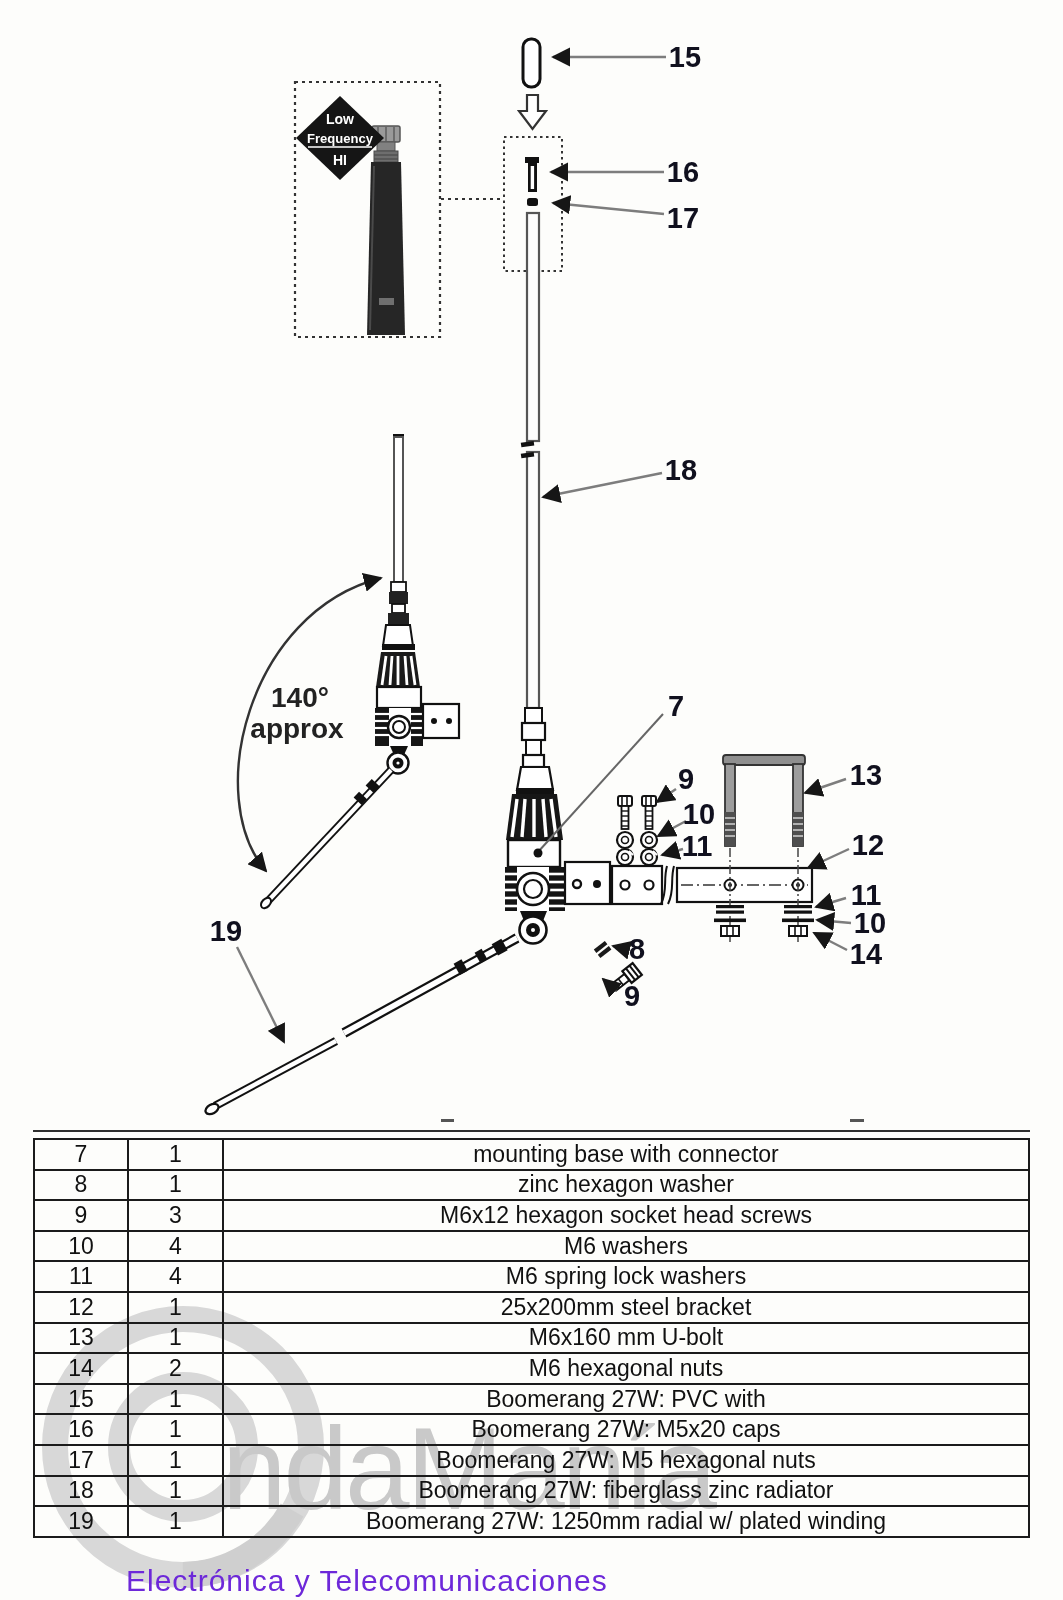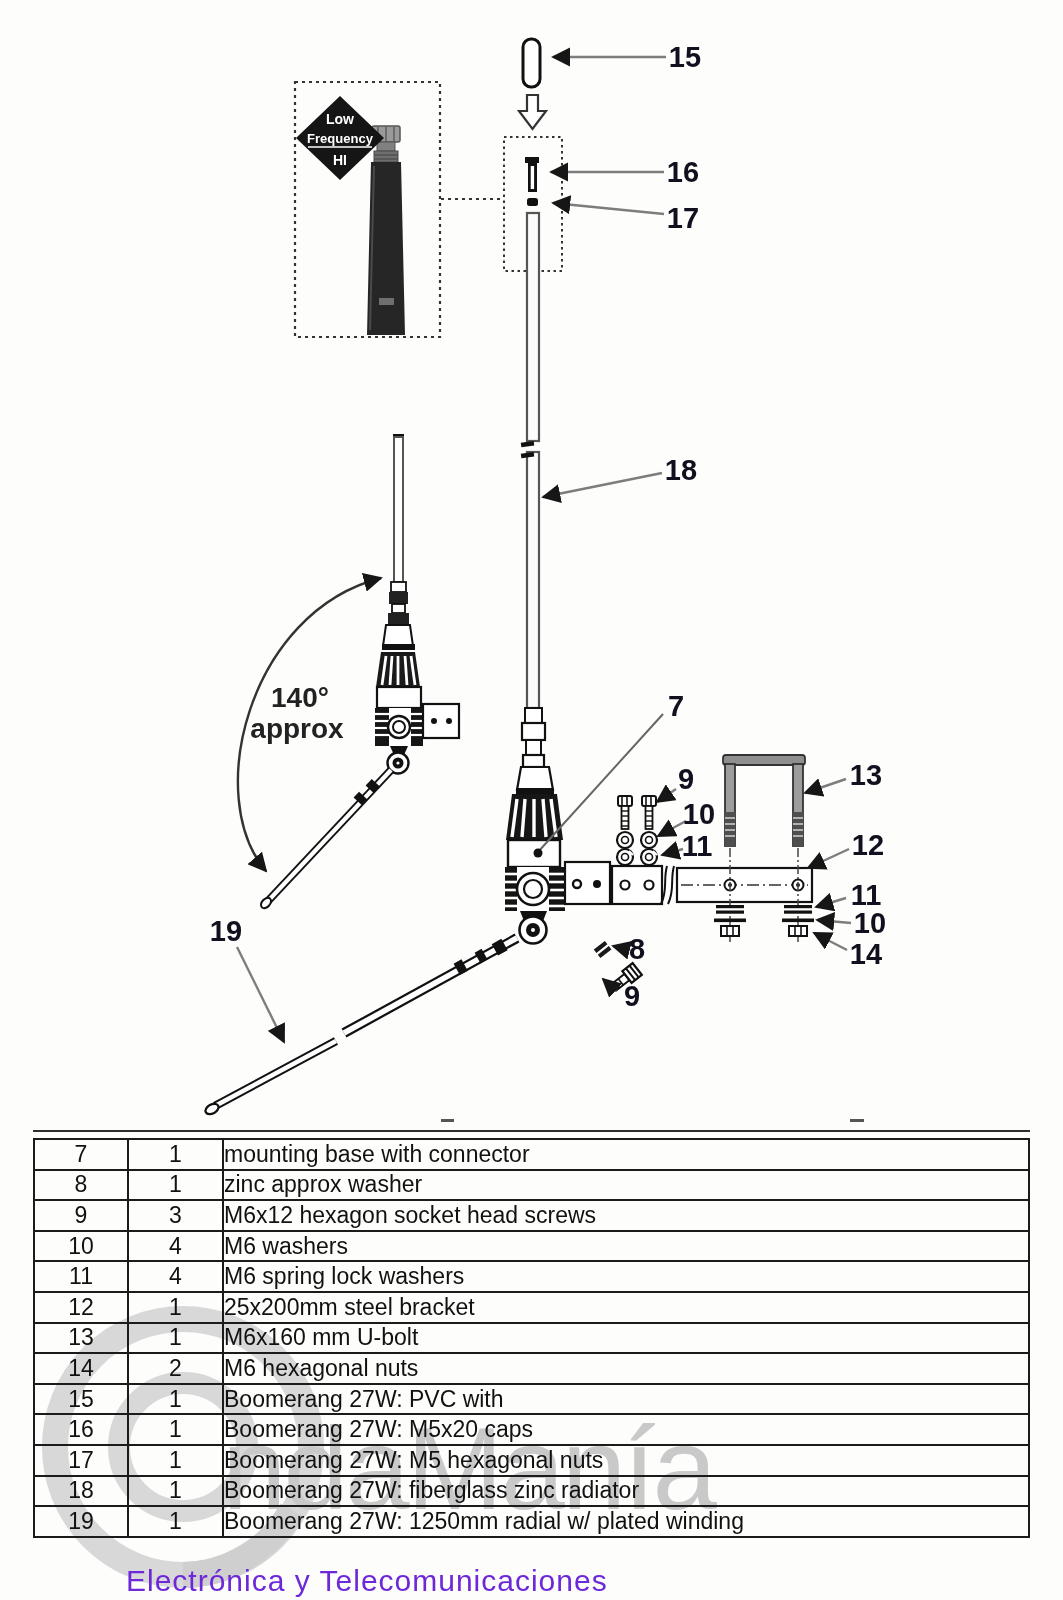--- a/index.html
+++ b/index.html
@@ -15,21 +15,21 @@
 
   
   .table-topline { position:absolute; left:33px; top:1130px; width:997px;
                    border-top:2px solid #2e2e2e; z-index:2; }
   .table-wrap { position:absolute; left:33px; top:1138px; width:997px; z-index:2; }
   table.parts { border-collapse:collapse; width:100%; table-layout:fixed; }
   table.parts td { border:2px solid #1b1b1b; height:30.6px; padding:0;
                    font-size:23px; color:#111; background:transparent;
                    white-space:nowrap; overflow:hidden; }
   td.c-pos, td.c-qty { text-align:center; }
-  td.c-desc { padding-left:25px; text-align:left; }
+  td.c-desc { padding-left:25px; text-align:center; }
   td.c-desc b { font-weight:normal; }
 </style>
 </head>
 <body>
 
 <svg class="diagram-svg" width="1063" height="1600" viewBox="0 0 1063 1600">
   <defs>
     <marker id="ah" viewBox="0 0 10 10" refX="9" refY="5" markerWidth="8" markerHeight="8" orient="auto-start-reverse">
       <path d="M0,0 L10,5 L0,10 z" fill="#161616"></path>
     </marker>
@@ -352,21 +352,21 @@
     <tbody>
   <tr>
     <td class="c-pos">7</td>
     <td class="c-qty">1</td>
     <td class="c-desc"><b></b><span>mounting base with connector</span></td>
   </tr>
 
   <tr>
     <td class="c-pos">8</td>
     <td class="c-qty">1</td>
-    <td class="c-desc"><b></b><span>zinc approx washer</span></td>
+    <td class="c-desc"><b></b><span>zinc hexagon washer</span></td>
   </tr>
 
   <tr>
     <td class="c-pos">9</td>
     <td class="c-qty">3</td>
     <td class="c-desc"><b></b><span>M6x12 hexagon socket head screws</span></td>
   </tr>
 
   <tr>
     <td class="c-pos">10</td>

